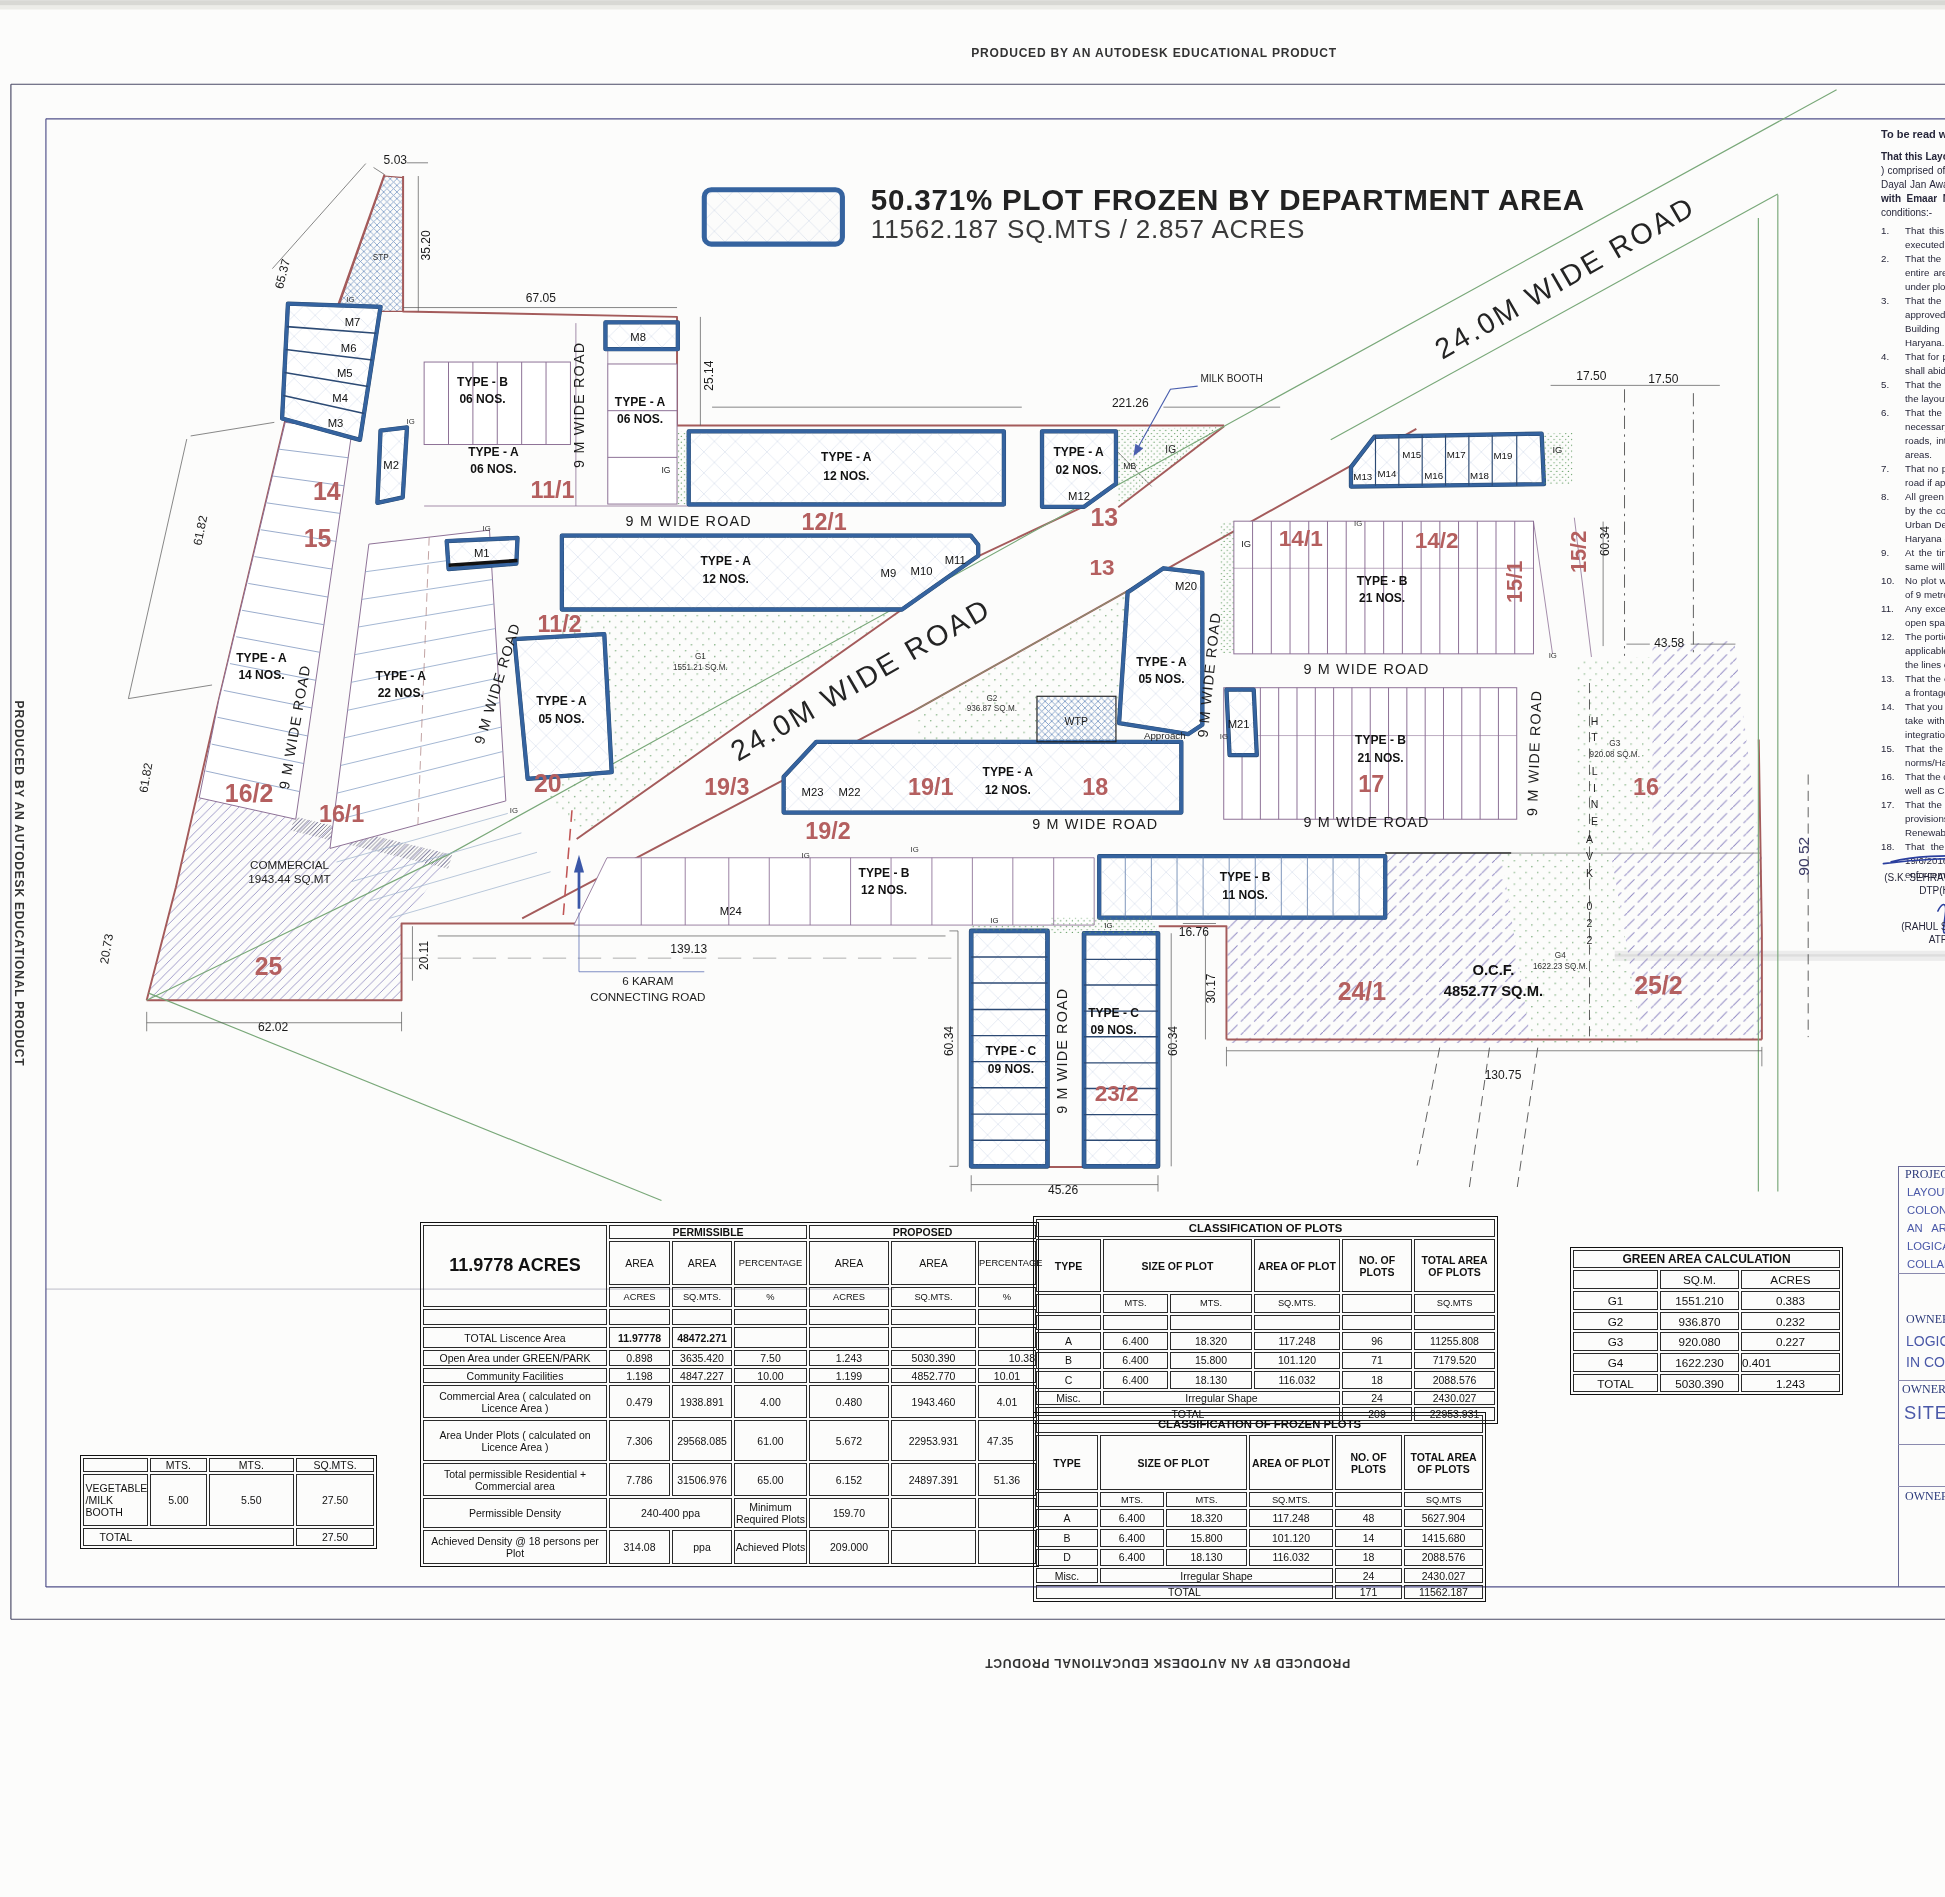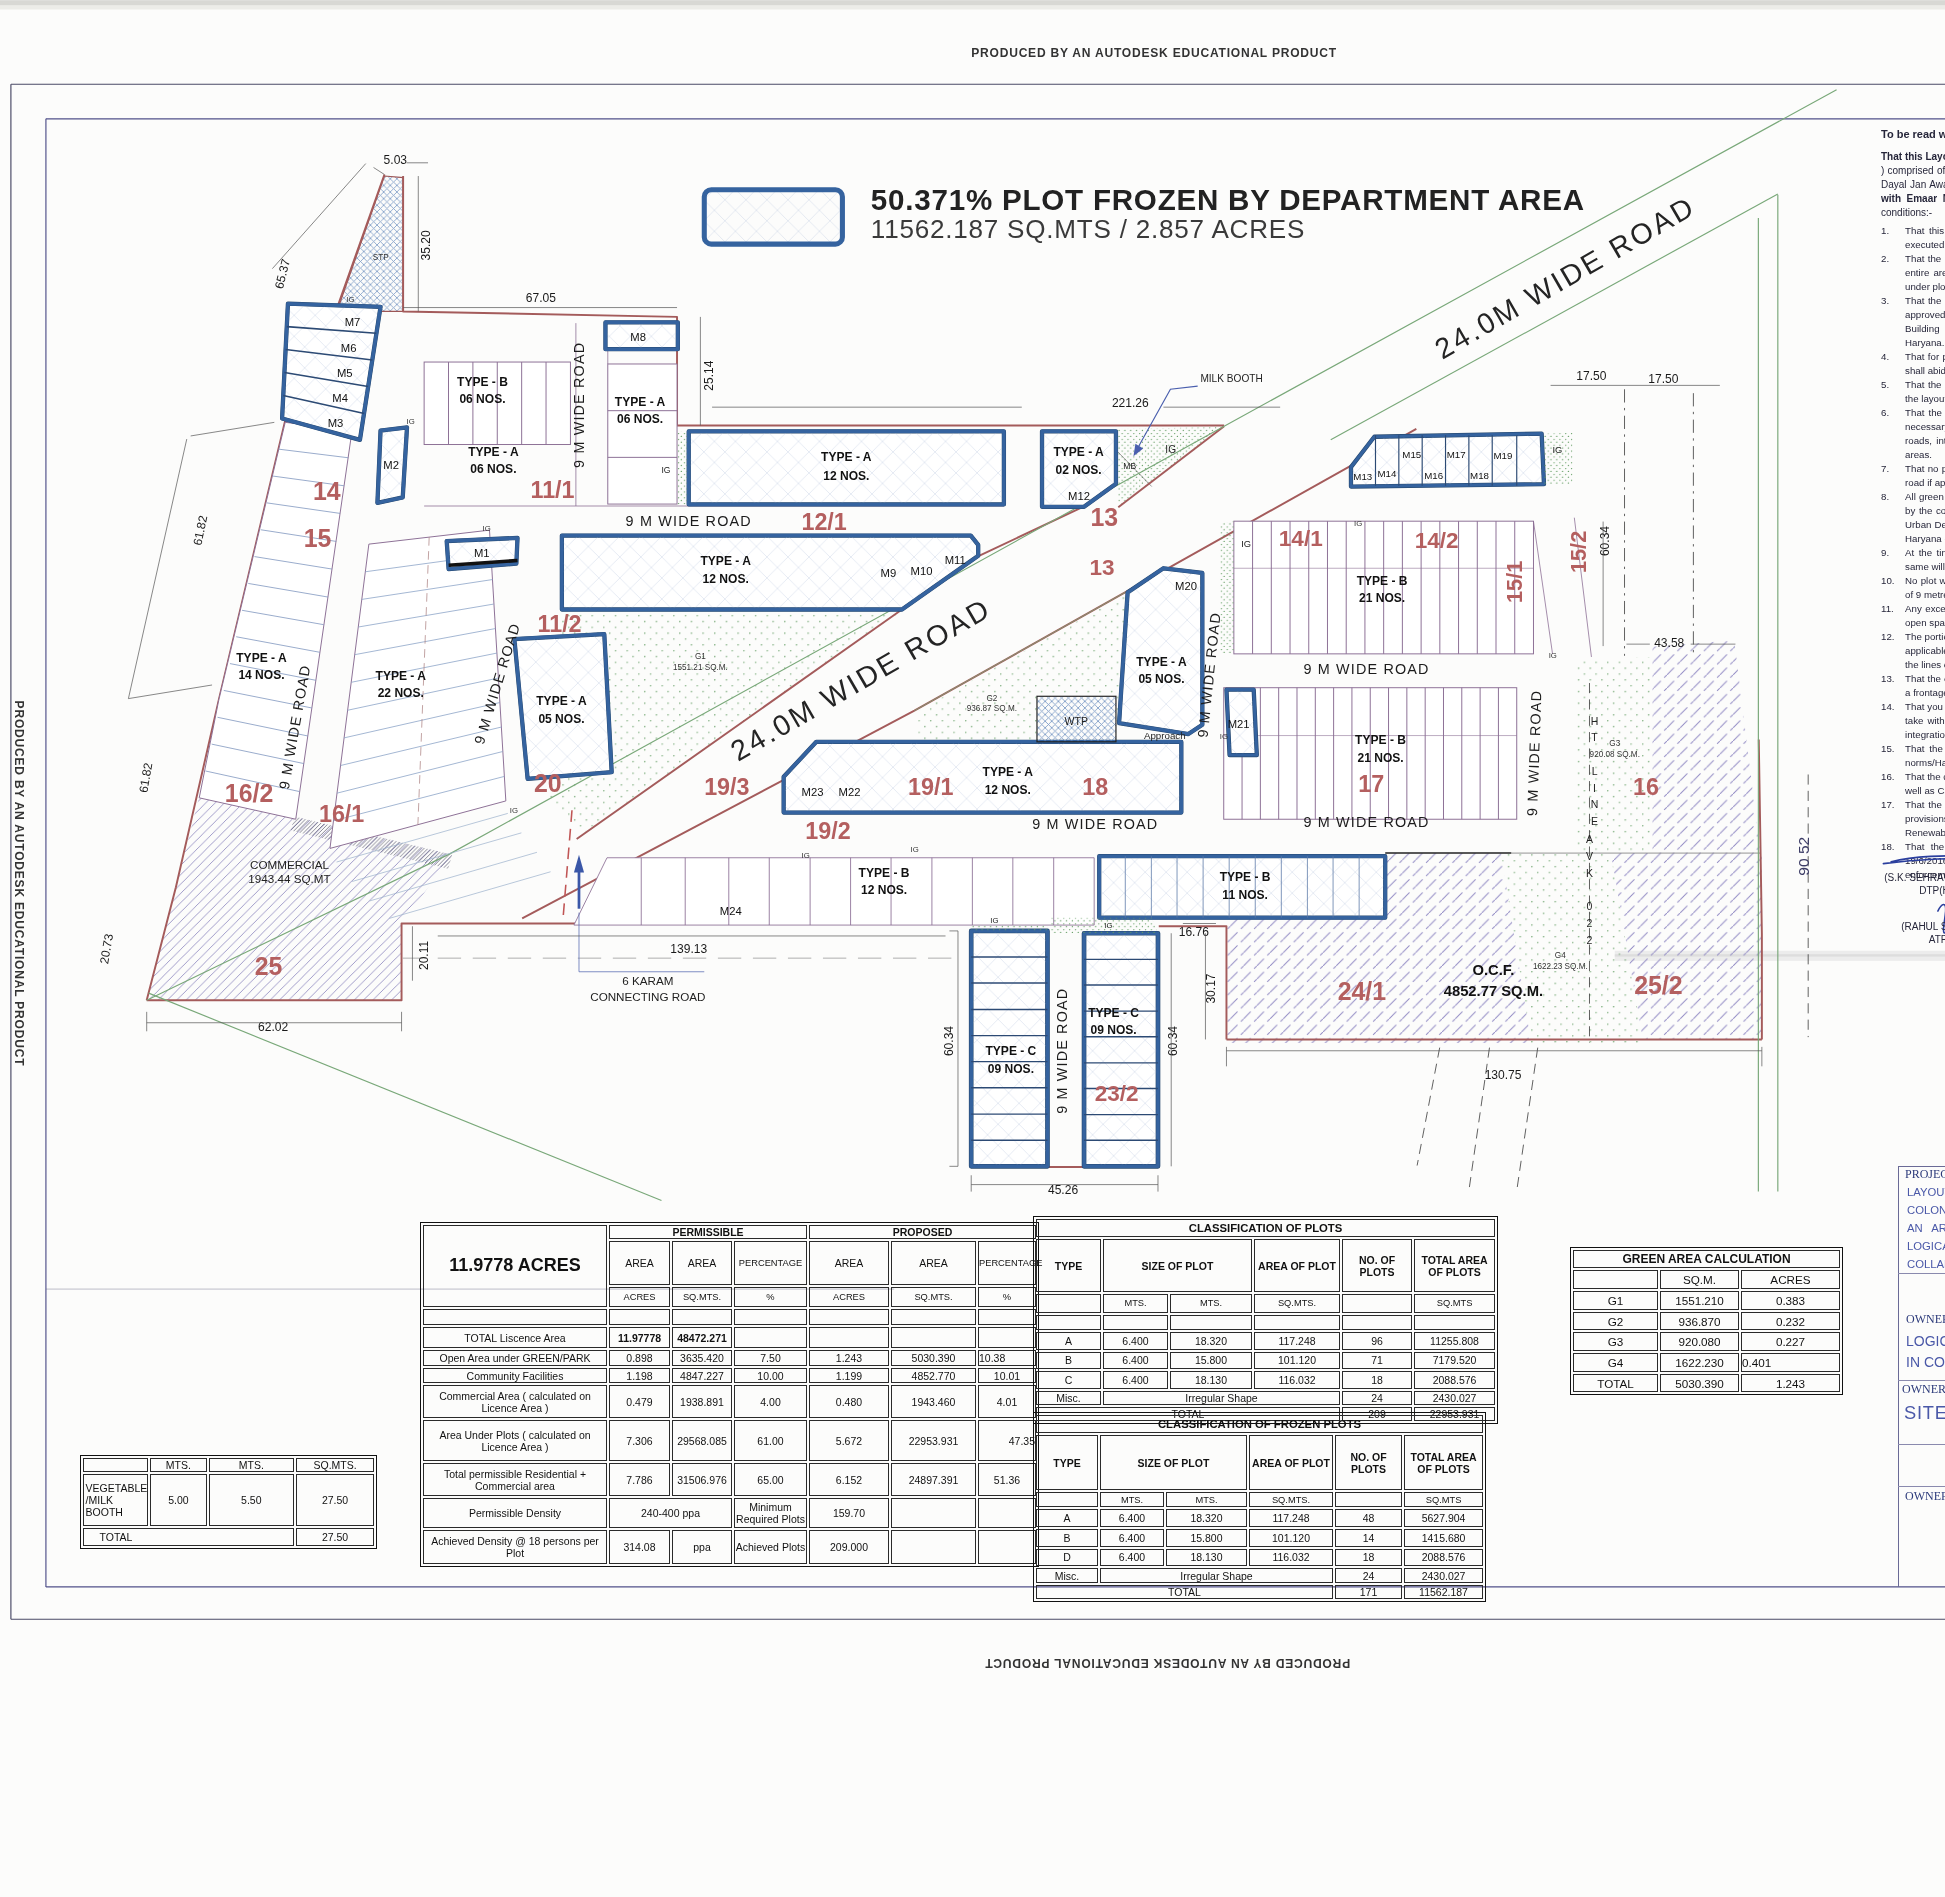--- a/index.html
+++ b/index.html
@@ -706,21 +706,21 @@
           <td style="border:0.8px solid #2a2a2a;padding:0;text-align:center;vertical-align:middle;"></td>
           <td style="border:0.8px solid #2a2a2a;padding:0;text-align:center;vertical-align:middle;"></td>
         </tr>
 <tr style="height:15.6px;">
           <td style="border:0.8px solid #2a2a2a;padding:0;text-align:center;vertical-align:middle;">Open Area under GREEN/PARK</td>
           <td style="border:0.8px solid #2a2a2a;padding:0;text-align:center;vertical-align:middle;">0.898</td>
           <td style="border:0.8px solid #2a2a2a;padding:0;text-align:center;vertical-align:middle;">3635.420</td>
           <td style="border:0.8px solid #2a2a2a;padding:0;text-align:center;vertical-align:middle;">7.50</td>
           <td style="border:0.8px solid #2a2a2a;padding:0;text-align:center;vertical-align:middle;">1.243</td>
           <td style="border:0.8px solid #2a2a2a;padding:0;text-align:center;vertical-align:middle;">5030.390</td>
-          <td style="border:0.8px solid #2a2a2a;padding:0;text-align:left;vertical-align:middle;margin-left:12px;">10.38</td>
+          <td style="border:0.8px solid #2a2a2a;padding:0;text-align:right;vertical-align:middle;margin-left:12px;">10.38</td>
         </tr>
 <tr style="height:15.6px;">
           <td style="border:0.8px solid #2a2a2a;padding:0;text-align:center;vertical-align:middle;">Community Facilities</td>
           <td style="border:0.8px solid #2a2a2a;padding:0;text-align:center;vertical-align:middle;">1.198</td>
           <td style="border:0.8px solid #2a2a2a;padding:0;text-align:center;vertical-align:middle;">4847.227</td>
           <td style="border:0.8px solid #2a2a2a;padding:0;text-align:center;vertical-align:middle;margin-left:32px;">10.00</td>
           <td style="border:0.8px solid #2a2a2a;padding:0;text-align:center;vertical-align:middle;">1.199</td>
           <td style="border:0.8px solid #2a2a2a;padding:0;text-align:center;vertical-align:middle;">4852.770</td>
           <td style="border:0.8px solid #2a2a2a;padding:0;text-align:center;vertical-align:middle;">10.01</td>
         </tr>
@@ -733,21 +733,21 @@
           <td style="border:0.8px solid #2a2a2a;padding:0;text-align:center;vertical-align:middle;">1943.460</td>
           <td style="border:0.8px solid #2a2a2a;padding:0;text-align:center;vertical-align:middle;">4.01</td>
         </tr>
 <tr style="height:41px;">
           <td style="border:0.8px solid #2a2a2a;padding:0;text-align:center;vertical-align:middle;">Area Under Plots ( calculated on Licence Area )</td>
           <td style="border:0.8px solid #2a2a2a;padding:0;text-align:center;vertical-align:middle;">7.306</td>
           <td style="border:0.8px solid #2a2a2a;padding:0;text-align:center;vertical-align:middle;">29568.085</td>
           <td style="border:0.8px solid #2a2a2a;padding:0;text-align:center;vertical-align:middle;">61.00</td>
           <td style="border:0.8px solid #2a2a2a;padding:0;text-align:center;vertical-align:middle;margin-top:44px;">5.672</td>
           <td style="border:0.8px solid #2a2a2a;padding:0;text-align:center;vertical-align:middle;">22953.931</td>
-          <td style="border:0.8px solid #2a2a2a;padding:0;text-align:right;vertical-align:middle;">47.35</td>
+          <td style="border:0.8px solid #2a2a2a;padding:8px;text-align:left;vertical-align:middle;">47.35</td>
         </tr>
 <tr style="height:33px;">
           <td style="border:0.8px solid #2a2a2a;padding:0;text-align:center;vertical-align:middle;">Total permissible Residential + Commercial area</td>
           <td style="border:0.8px solid #2a2a2a;padding:0;text-align:center;vertical-align:middle;">7.786</td>
           <td style="border:0.8px solid #2a2a2a;padding:0;text-align:center;vertical-align:middle;">31506.976</td>
           <td style="border:0.8px solid #2a2a2a;padding:0;text-align:center;vertical-align:middle;">65.00</td>
           <td style="border:0.8px solid #2a2a2a;padding:0;text-align:center;vertical-align:middle;">6.152</td>
           <td style="border:0.8px solid #2a2a2a;padding:0;text-align:center;vertical-align:middle;">24897.391</td>
           <td style="border:0.8px solid #2a2a2a;padding:0;text-align:center;vertical-align:middle;">51.36</td>
         </tr>

